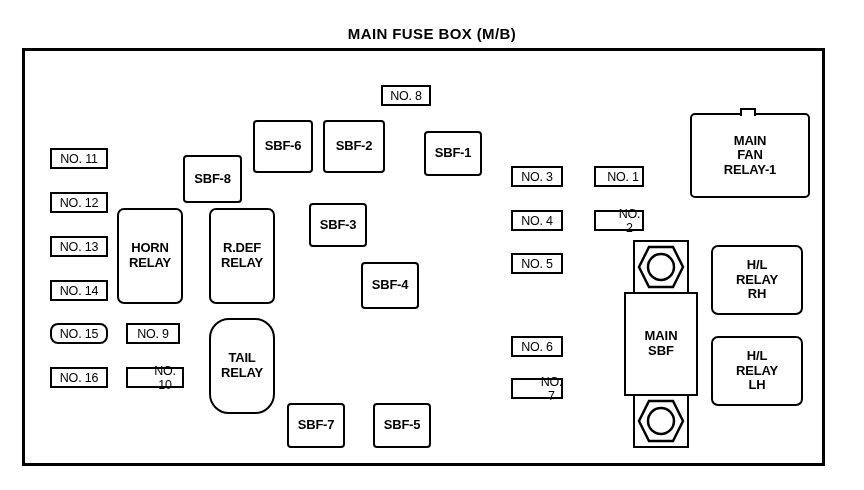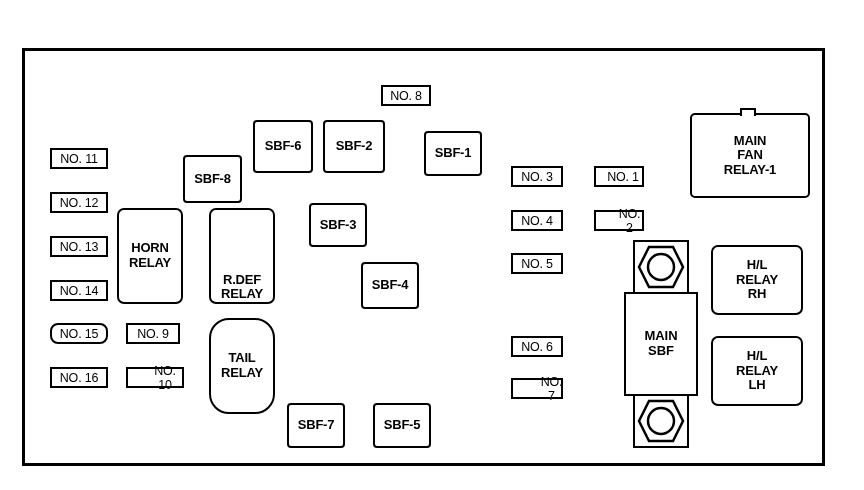--- a/index.html
+++ b/index.html
@@ -94,20 +94,21 @@
     left: 740px; top: 108px; width: 16px; height: 8px;
     border: 2.5px solid #000; border-bottom: none;
     box-sizing: border-box; background: #fff;
   }
 </style>
 </head>
 <body>
 
 <div id="canvas">
 
+  <div id="diagram-title">MAIN FUSE BOX (M/B)</div>
 
   <div id="fuse-box-outline"></div>
 
   <div id="fuse-label-layer">
       <div class="part fuse-label" style="left: 50px; top: 148px; width: 58px;">NO. 11</div>
       <div class="part fuse-label" style="left: 50px; top: 192px; width: 58px;">NO. 12</div>
       <div class="part fuse-label" style="left: 50px; top: 236px; width: 58px;">NO. 13</div>
       <div class="part fuse-label" style="left: 50px; top: 280px; width: 58px;">NO. 14</div>
       <div class="part fuse-label" style="left: 50px; top: 323px; width: 58px; border-radius: 8px;">NO. 15</div>
       <div class="part fuse-label" style="left: 50px; top: 367px; width: 58px;">NO. 16</div>
@@ -130,21 +131,21 @@
       <div class="part sbf" style="left: 309px; top: 203px; width: 58px; height: 44px;">SBF-3</div>
       <div class="part sbf" style="left: 361px; top: 262px; width: 58px; height: 47px;">SBF-4</div>
       <div class="part sbf" style="left: 287px; top: 403px; width: 58px; height: 45px;">SBF-7</div>
       <div class="part sbf" style="left: 373px; top: 403px; width: 58px; height: 45px;">SBF-5</div>
     </div>
   <div id="relay-layer">
       <div class="part relay" style="left: 117px; top: 208px; width: 66px; height: 96px;">
         <span class="lines">HORN
 RELAY</span>
       </div>
-      <div class="part relay" style="left: 209px; top: 208px; width: 66px; height: 96px; align-items: flex-end;">
+      <div class="part relay" style="left: 209px; top: 208px; width: 66px; height: 96px;">
         <span class="lines">R.DEF
 RELAY</span>
       </div>
       <div class="part relay" style="left: 209px; top: 318px; width: 66px; height: 96px; border-radius: 20px;">
         <span class="lines">TAIL
 RELAY</span>
       </div>
       <div class="part relay" id="main-fan-relay" style="left: 690px; top: 113px; width: 120px; height: 85px;">
         <span class="lines">MAIN
 FAN

